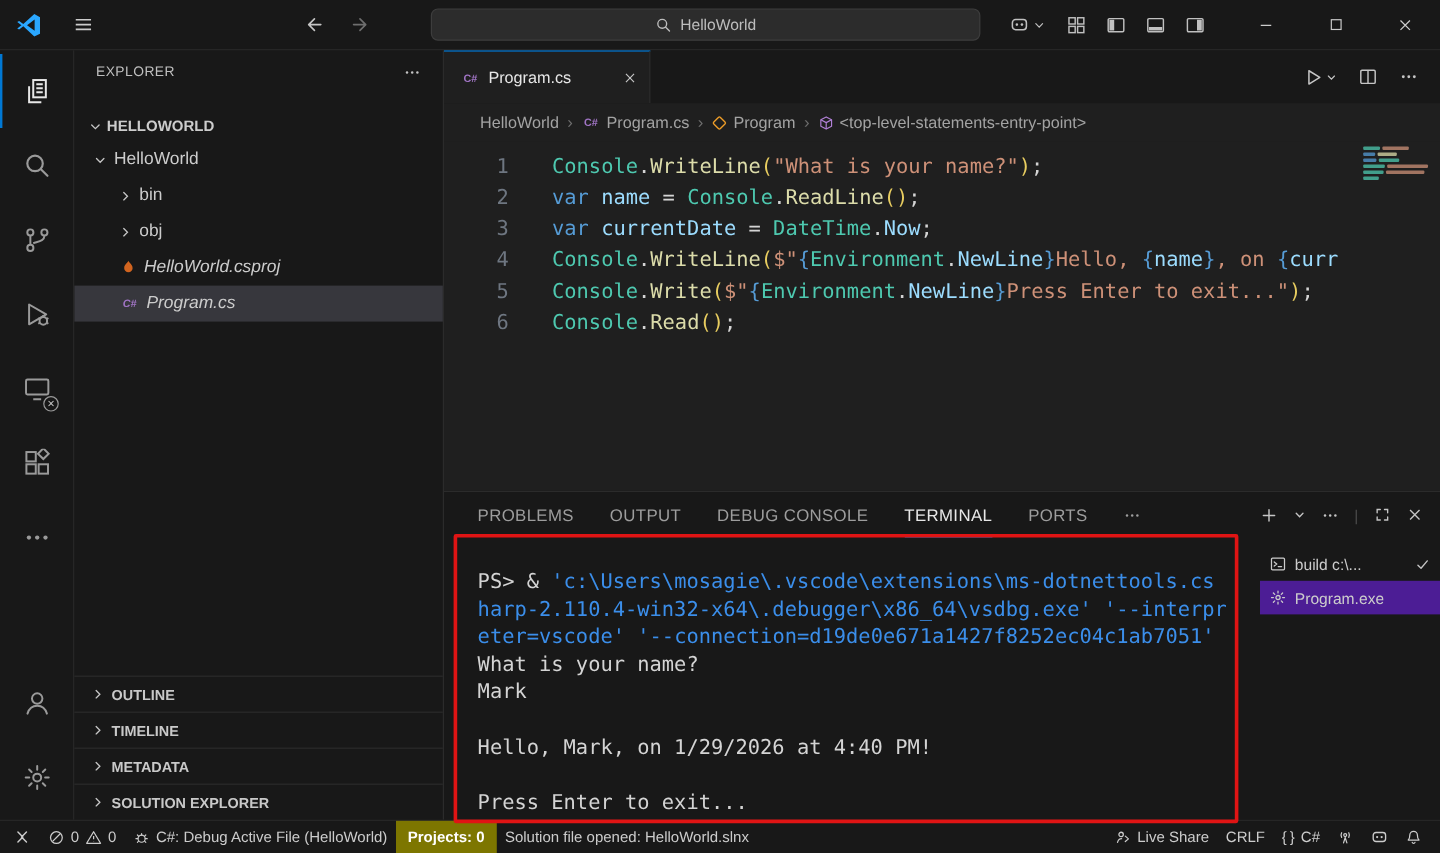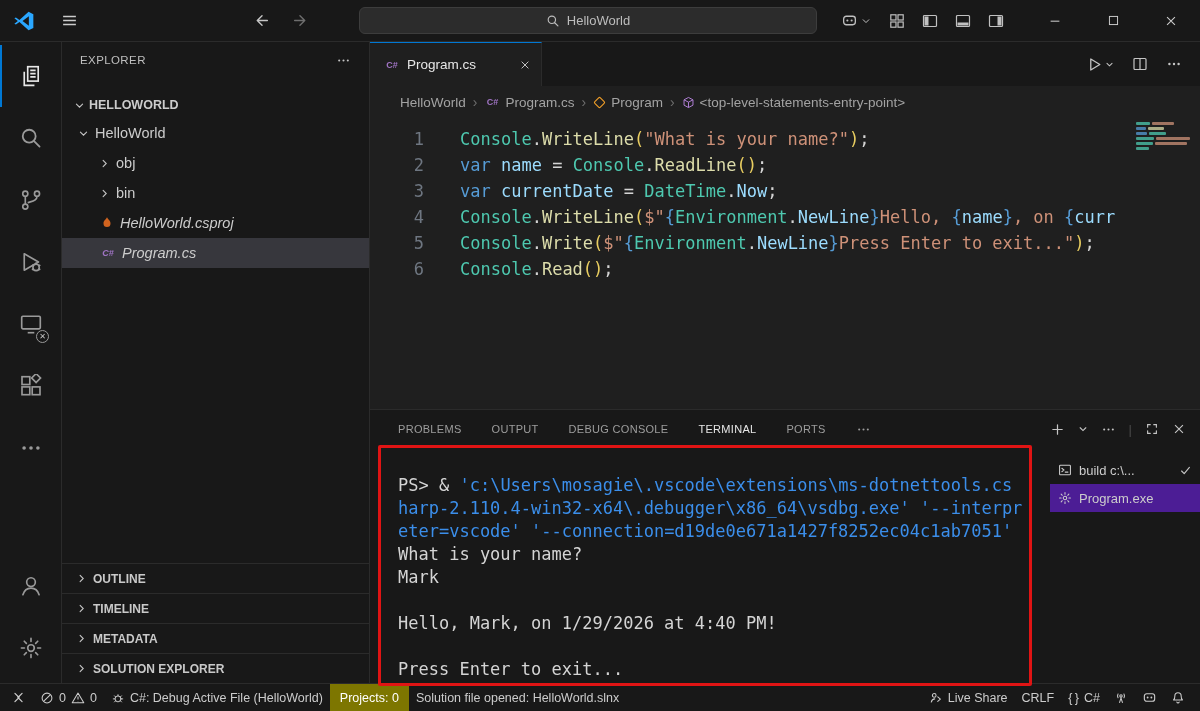--- a/index.html
+++ b/index.html
@@ -89,21 +89,21 @@
   .tk-fg { color: #d4d4d4; } .tk-brk { color: #e8cd60; } .tk-ibrace { color: #569cd6; }
   .minimap { position: absolute; top: 4px; right: 6px; width: 58px; }
   .mm-row { height: 3px; margin-bottom: 2px; display: flex; gap: 2px; }
   .mm-row span { display: block; height: 3px; border-radius: 1px; opacity: .75; }
 
   
   .panel { height: 274px; flex: none; background: #181818; border-top: 1px solid #2b2b2b;
     display: flex; flex-direction: column; }
   .panel-head { height: 38px; flex: none; display: flex; align-items: center; padding-left: 28px; }
   .panel-tab { height: 100%; display: flex; align-items: center; margin-right: 30px;
-    font-size: 11px; letter-spacing: .3px; color: #9d9d9d; border-bottom: 1px solid transparent; }
+    font-size: 14px; letter-spacing: .3px; color: #9d9d9d; border-bottom: 1px solid transparent; }
   .panel-tab.active { color: #e7e7e7; border-bottom-color: var(--accent); }
   .panel-more { color: #9d9d9d; margin-right: 20px; }
   .panel-actions { margin-left: auto; display: flex; align-items: center; gap: 13px;
     padding-right: 14px; color: #c5c5c5; }
   .pa-sep { color: #4a4a4a; }
   .panel-body { flex: 1; display: flex; min-height: 0; justify-content: space-between; }
   .terminal { flex: 1; padding: 26px 0 0 28px; overflow: hidden;
     font-family: "DejaVu Sans Mono", "Liberation Mono", monospace; font-size: 17px; }
   .trow { height: 23px; line-height: 23px; white-space: pre; color: #cccccc; }
   .tk-blue { color: var(--termblue); }
@@ -113,21 +113,21 @@
   .ts-row.selected { background: #4c1d95; }
   .ts-check { margin-left: auto; color: #c5c5c5; }
   .ts-label { overflow: hidden; text-overflow: ellipsis; }
 
   
   .statusbar { height: 28px; background: #181818; border-top: 1px solid #2b2b2b;
     display: flex; align-items: center; font-size: 12.5px; color: #cccccc; }
   .sb-it { height: 100%; display: flex; align-items: center; gap: 5px; padding: 0 7px; flex: none; }
   .sb-left { display: flex; height: 100%; align-items: center; padding-left: 4px; }
   .sb-right { margin-left: auto; display: flex; height: 100%; align-items: flex-end; padding-right: 8px; }
-  .projects-badge { background: var(--badge); color: #ffffff; padding: 14px 10px; }
+  .projects-badge { background: var(--badge); color: #ffffff; padding: 14px 10px; font-weight: bold; }
 
   
   .annotation-box { position: absolute; left: 378px; top: 445px; width: 654px; height: 241px;
     border: 3px solid var(--annotation); border-radius: 2px; pointer-events: none; z-index: 60; }
 </style>
 </head>
 <body>
 
 <div class="window" style="--accent: #0078d4; --annotation: #e01414; --badge: #7d7600; --termblue: #3b8eea;">
 
@@ -323,29 +323,29 @@
             </svg>
         </span>
         <span class="tree-label">HelloWorld</span>
       </div>
       <div class="tree-row pl-37">
         <span class="ico chev">
           <svg width="11" height="11" viewBox="0 0 16 16" fill="none" stroke="currentColor" stroke-width="1.6" stroke-linecap="round">
               <path d="m6 3.5 4.5 4.5L6 12.5"></path>
             </svg>
         </span>
-        <span class="tree-label">obj</span>
+        <span class="tree-label">bin</span>
       </div>
       <div class="tree-row pl-37">
         <span class="ico chev">
           <svg width="11" height="11" viewBox="0 0 16 16" fill="none" stroke="currentColor" stroke-width="1.6" stroke-linecap="round">
               <path d="m6 3.5 4.5 4.5L6 12.5"></path>
             </svg>
         </span>
-        <span class="tree-label">bin</span>
+        <span class="tree-label">obj</span>
       </div>
       <div class="tree-row pl-38">
         <span class="ico">
           <svg width="14" height="14" viewBox="0 0 16 16">
               <path fill="#d1641f" d="M8 1.5c1.1 2.6 4 3.6 4 7a4 4 0 0 1-8 0c0-3.4 2.9-4.4 4-7z"></path>
             </svg>
         </span>
         <span class="tree-label">HelloWorld.csproj</span>
       </div>
       <div class="tree-row pl-38 selected">

